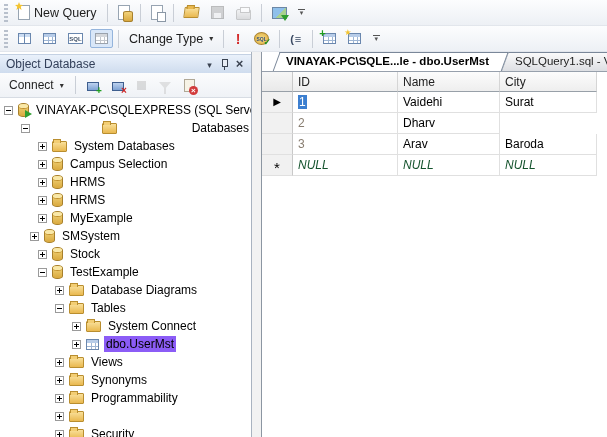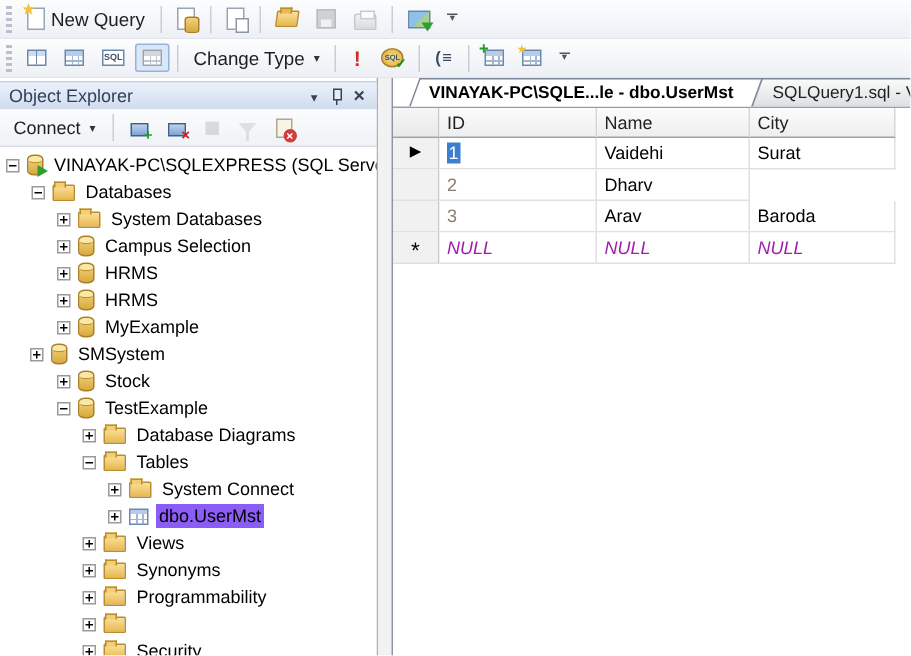--- a/index.html
+++ b/index.html
@@ -142,21 +142,21 @@
            border-bottom:1px solid #E0E0E0; background:#fff; overflow:hidden; white-space:nowrap; }
   .c0 { width:31px; flex:none; background:#F1F1F1; border-right:1px solid #C9C9C9; justify-content:center; padding:0; }
   .c1 { width:105px; flex:none; }
   .c2 { width:102px; flex:none; }
   .c3 { width:97px; flex:none; }
   .ghead { height:20px; background:linear-gradient(#FCFCFC,#EEEEEE); border-bottom:1px solid #98A0A8;
            border-right:1px solid #D5D5D5; color:#222; }
   .ghead.c0 { background:linear-gradient(#F6F6F6,#E9E9E9); border-right:1px solid #C9C9C9; }
   .marker-current { font-size:10px; line-height:10px; color:#000; }
   .marker-new { font-size:15px; line-height:8px; color:#000; margin-top:6px; }
-  .cell-null { font-style:italic; color:#a21caf; }
+  .cell-null { font-style:italic; color:#14532d; }
   .cell-ro { color:#887D70; }
   .sel { background:#3C7FD0; color:#fff; padding:0 1px; }
 </style>
 </head>
 <body>
 
 <div class="toolbar">
   <div class="grip"></div>
   <div class="tbtn">
     <span class="icon-doc star"></span>
@@ -224,21 +224,21 @@
   <div class="tbtn">
     <span class="icon-table sparkle"></span>
   </div>
   <div class="overflow"></div>
 </div>
 
 <div class="main">
 
   <div class="oe">
     <div class="oe-title">
-      <span class="oe-title-text">Object Explorer</span>
+      <span class="oe-title-text">Object Database</span>
       <span class="oe-title-btn">
           <span class="icon-chevron-down"></span>
         </span>
       <span class="oe-title-btn">
           <span class="icon-pin"></span>
         </span>
       <span class="oe-title-btn">
           <span class="icon-close"></span>
         </span>
     </div>
@@ -263,21 +263,21 @@
       <div class="tbtn">
           <span class="icon-scroll-error"></span>
         </div>
     </div>
     <div class="oe-tree">
         <div class="tree-row" style="padding-left: 4px;">
     <span class="expand minus"></span>
     <span class="tree-icon icon-db icon-server"></span>
     <span class="tree-label">VINAYAK-PC\SQLEXPRESS (SQL Server 10</span>
   </div>
-        <div class="tree-row" style="padding-left: 21px;">
+        <div class="tree-row" style="padding-left: 21px; justify-content: space-between;">
     <span class="expand minus"></span>
     <span class="tree-icon icon-folder"></span>
     <span class="tree-label">Databases</span>
   </div>
         <div class="tree-row" style="padding-left: 38px;">
     <span class="expand plus"></span>
     <span class="tree-icon icon-folder"></span>
     <span class="tree-label">System Databases</span>
   </div>
         <div class="tree-row" style="padding-left: 38px;">
@@ -293,21 +293,21 @@
         <div class="tree-row" style="padding-left: 38px;">
     <span class="expand plus"></span>
     <span class="tree-icon icon-db"></span>
     <span class="tree-label">HRMS</span>
   </div>
         <div class="tree-row" style="padding-left: 38px;">
     <span class="expand plus"></span>
     <span class="tree-icon icon-db"></span>
     <span class="tree-label">MyExample</span>
   </div>
-        <div class="tree-row" style="padding-left: 20px; text-align: center;">
+        <div class="tree-row" style="padding-left: 30px; text-align: center;">
     <span class="expand plus"></span>
     <span class="tree-icon icon-db"></span>
     <span class="tree-label">SMSystem</span>
   </div>
         <div class="tree-row" style="padding-left: 38px;">
     <span class="expand plus"></span>
     <span class="tree-icon icon-db"></span>
     <span class="tree-label">Stock</span>
   </div>
         <div class="tree-row" style="padding-left: 38px;">

